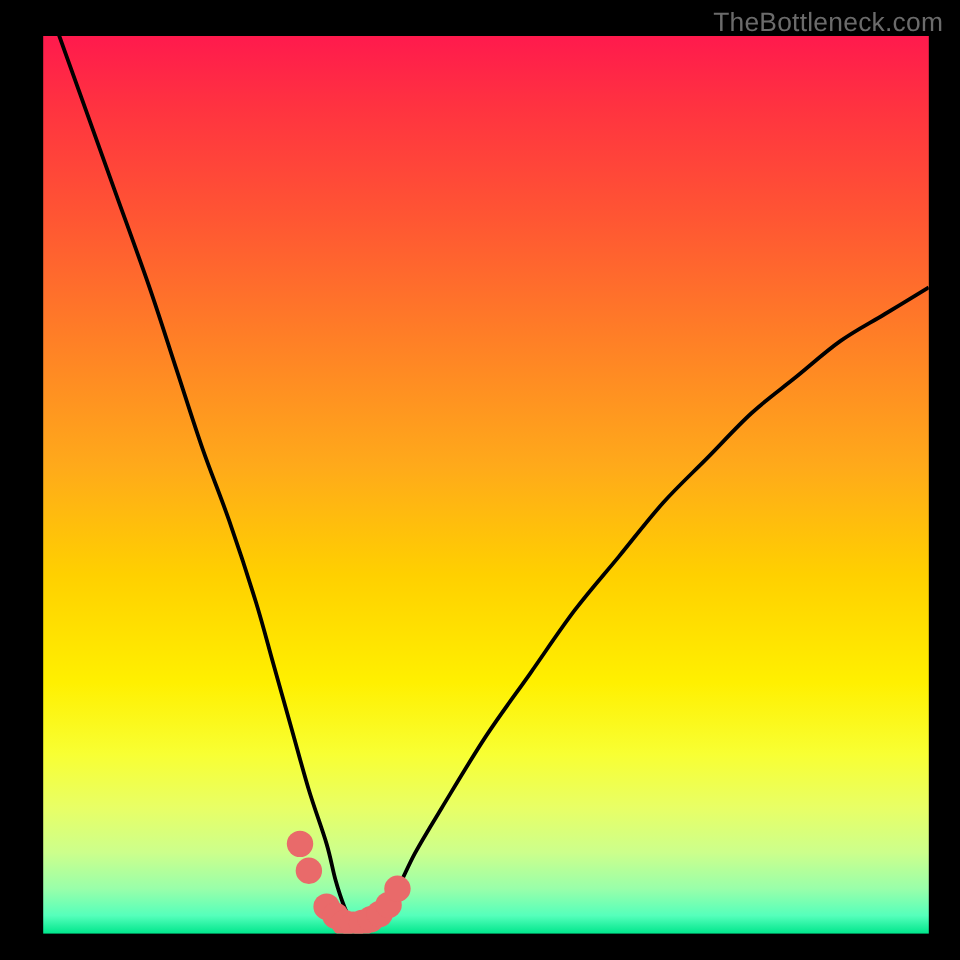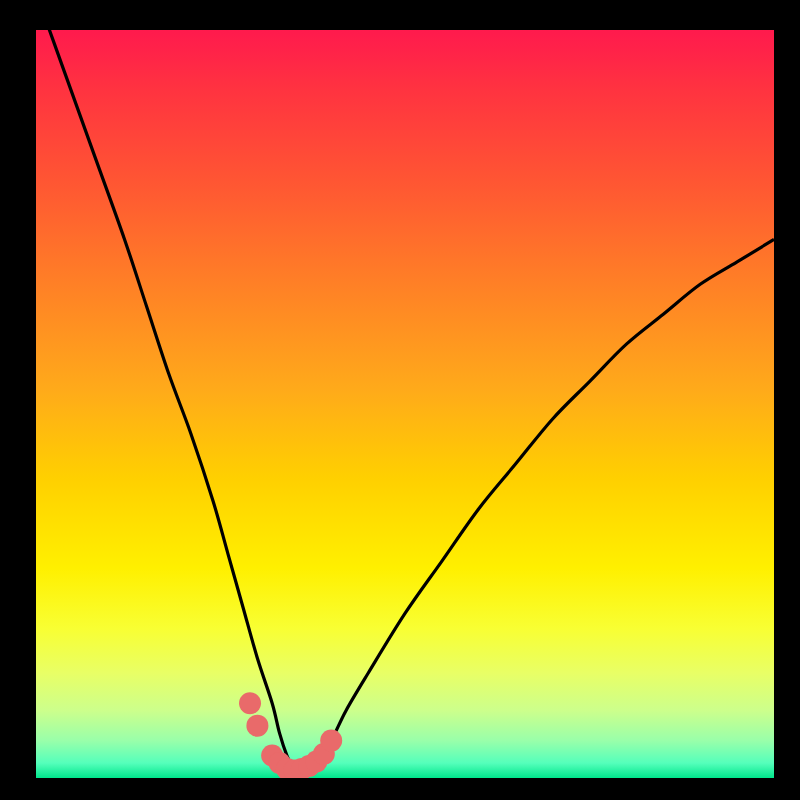--- a/index.html
+++ b/index.html
@@ -77,13 +77,14 @@
           <circle cx="258.3" cy="740.52" r="11" fill="#e96a6a"></circle>
           <circle cx="265.68" cy="739.024" r="11" fill="#e96a6a"></circle>
           <circle cx="273.06" cy="736.032" r="11" fill="#e96a6a"></circle>
           <circle cx="280.44" cy="731.544" r="11" fill="#e96a6a"></circle>
           <circle cx="287.82" cy="724.064" r="11" fill="#e96a6a"></circle>
           <circle cx="295.2" cy="710.6" r="11" fill="#e96a6a"></circle>
         </g>
     </svg>
   </div>
 
+  <div class="watermark">TheBottleneck.com</div>
 </div>
 
 </body></html>

